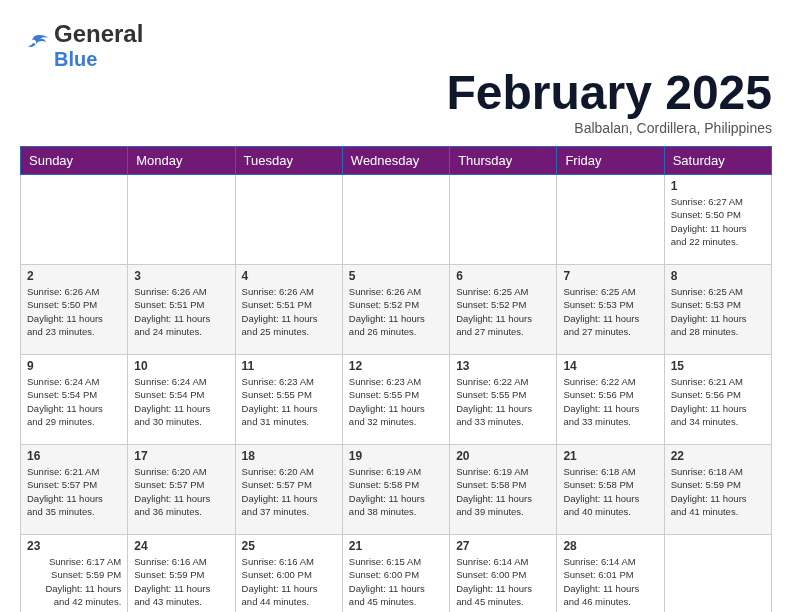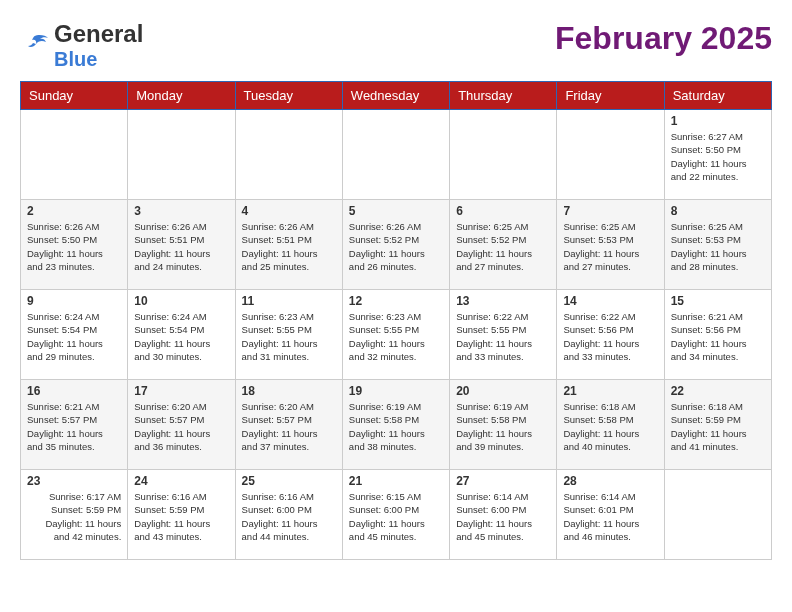--- a/index.html
+++ b/index.html
@@ -22,23 +22,24 @@
       gap: 4px;
     }
     .logo-bird {
       width: 30px;
       height: 24px;
     }
     .title-block {
       text-align: right;
     }
     .month-year {
-      font-size: 32px;
+      font-size: 48px;
       font-weight: bold;
-      color: #701a75;
+      color: #0f172a;
+      margin-top: 45px;
     }
     .location {
       font-size: 14px;
       color: #555;
     }
     .calendar {
       width: 100%;
       border-collapse: collapse;
       border: 1px solid #ccc;
     }
@@ -74,41 +75,42 @@
     .empty-cell {
       background: #f9f9f9;
     }
     tr:nth-child(even) td {
       background-color: #f5f5f5;
     }
     tr:nth-child(odd) td {
       background-color: #fff;
     }
     .calendar thead tr th {
-      background-color: #b91c1c;
+      background-color: #701a75;
     }
   </style>
 </head>
 <body>
 
 <div class="header">
   <div class="logo">
     <div>
       <svg class="logo-bird" viewBox="0 0 30 24" xmlns="http://www.w3.org/2000/svg">
         <path d="M15 4 C18 2, 26 3, 28 6 C26 5, 22 5, 20 7 C22 6, 25 7, 26 10 C22 8, 18 9, 16 12 C17 9, 15 7, 12 8 C13 6, 14 4, 15 4Z" fill="#3a7bd5"></path>
         <path d="M16 12 C14 15, 10 16, 8 14 C10 14, 12 13, 13 11Z" fill="#3a7bd5"></path>
       </svg>
     </div>
     <div>
       <span style="font-size:24px;font-weight:bold;color:#333;">General</span><br>
       <span style="font-size:20px;font-weight:bold;color:#3a7bd5;">Blue</span>
     </div>
   </div>
   <div class="title-block">
     <div class="month-year">February 2025</div>
+    <div class="location">Balbalan, Cordillera, Philippines</div>
   </div>
 </div>
 
 <table class="calendar">
   <thead>
     <tr>
     <th>Sunday</th>
         <th>Monday</th>
         <th>Tuesday</th>
         <th>Wednesday</th>

